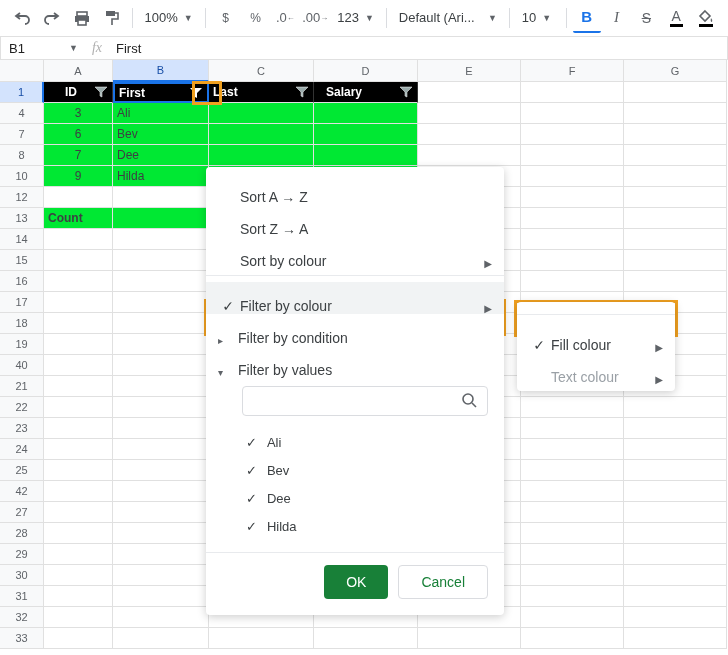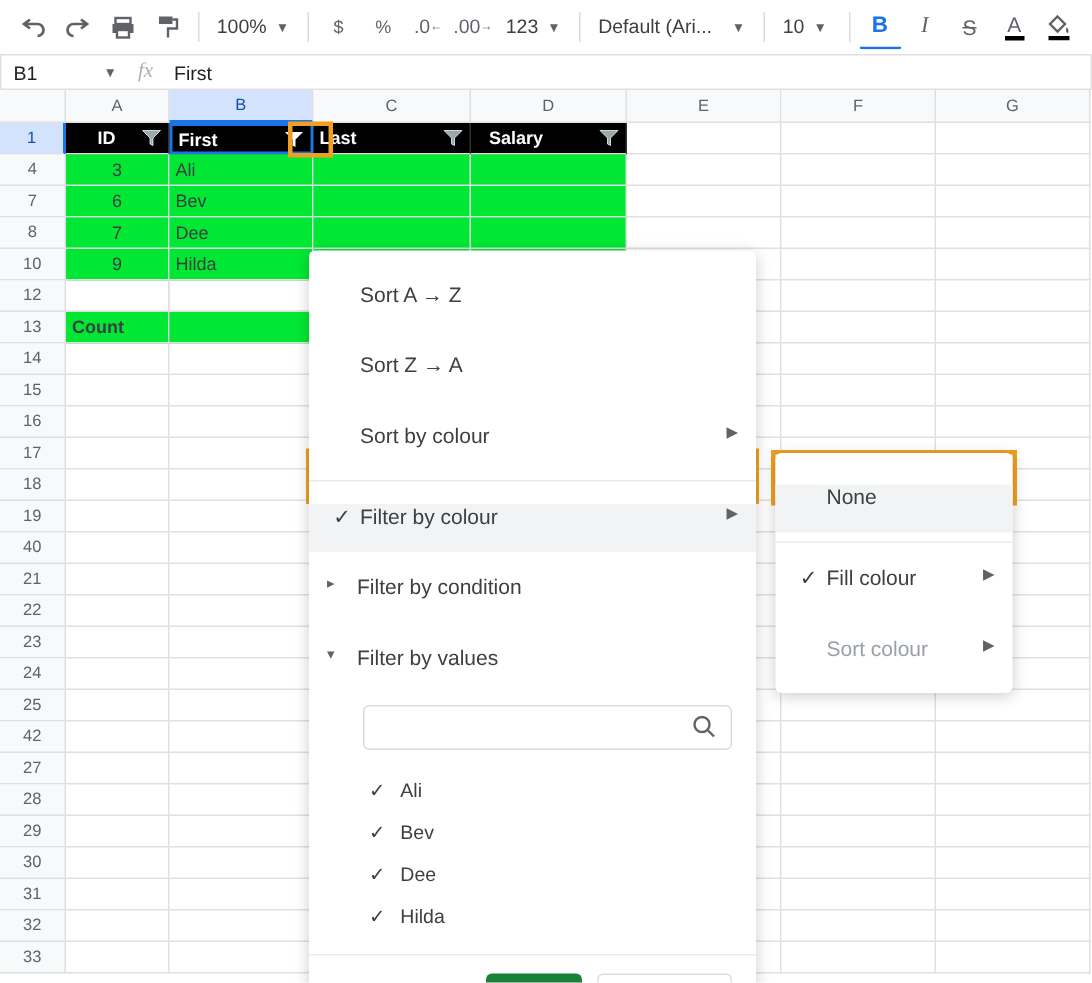--- a/index.html
+++ b/index.html
@@ -28,21 +28,21 @@
   .cells { position: absolute; left: 44px; top: 22px; }
   .cell { position: absolute; border-right: 1px solid #e0e0e0; border-bottom: 1px solid #e0e0e0; height: 21px; display: flex; align-items: center; padding: 0 4px; font-size: 12px; }
   .hdrcell { background: #000; color: #fff; font-weight: bold; justify-content: space-between; border-right: 1px solid #333; }
   .grn { background: #00e833; }
   .cntcell { background: #00e833; font-weight: bold; }
   .filtic { width: 14px; height: 12px; }
   .hilite { position: absolute; border: 3px solid #f0a020; pointer-events: none; z-index: 5; }
   .selcell { border: 2px solid #1a73e8; }
   
   .menu { position: absolute; background: #fff; border-radius: 4px; box-shadow: 0 2px 10px rgba(0,0,0,0.2); padding: 6px 0; z-index: 10; }
-  .mitem { height: 32px; display: flex; align-items: flex-start; padding: 0 16px 0 16px; font-size: 14px; color: #3c4043; position: relative; margin-top: 15px; }
+  .mitem { height: 32px; display: flex; align-items: flex-end; padding: 0 16px 0 16px; font-size: 14px; color: #3c4043; position: relative; }
   .mitem.hov { background: #f1f3f4; }
   .mitem.dis { color: #9aa0a6; }
   .msep { height: 1px; background: #e8eaed; margin: 6px 0; }
   .mcheck { width: 24px; display: flex; justify-content: center; color: #3c4043; margin-left: -6px; }
   .marrow { position: absolute; right: 12px; font-size: 10px; color: #5f6368; }
   .mtri { width: 20px; color: #5f6368; margin-left: -4px; font-size: 10px; }
   .links { padding: 6px 0 6px 40px; font-size: 13px; }
   .links a { color: #1a73e8; text-decoration: underline; cursor: pointer; }
   .srch { margin: 8px 16px 8px 36px; height: 30px; border: 1px solid #dadce0; border-radius: 4px; display: flex; align-items: center; padding: 0 8px; }
   .srch input { flex: 1; border: none; outline: none; font-size: 13px; }
@@ -448,29 +448,25 @@
       </div>
     </div>
   <div class="btnrow">
     <div class="btn ok">OK</div>
     <div class="btn cancel">Cancel</div>
   </div>
 </div>
 <div class="hilite" style="left:204px; top:299px; width:302px; height:37px;"></div>
 
 <div class="menu" style="left:517px; top:302px; width:158px;">
-  <div class="mitem hov">
-      <span class="mcheck"></span>
-      <span>None</span>
-    </div>
   <div class="msep"></div>
   <div class="mitem">
       <span class="mcheck">✓</span>
       <span>Fill colour</span>
       <span class="marrow">▶</span>
     </div>
   <div class="mitem dis">
       <span class="mcheck"></span>
-      <span>Sort colour</span>
+      <span>Text colour</span>
       <span class="marrow">▶</span>
     </div>
 </div>
 <div class="hilite" style="left:514px; top:300px; width:164px; height:37px;"></div>
 
 </body></html>

